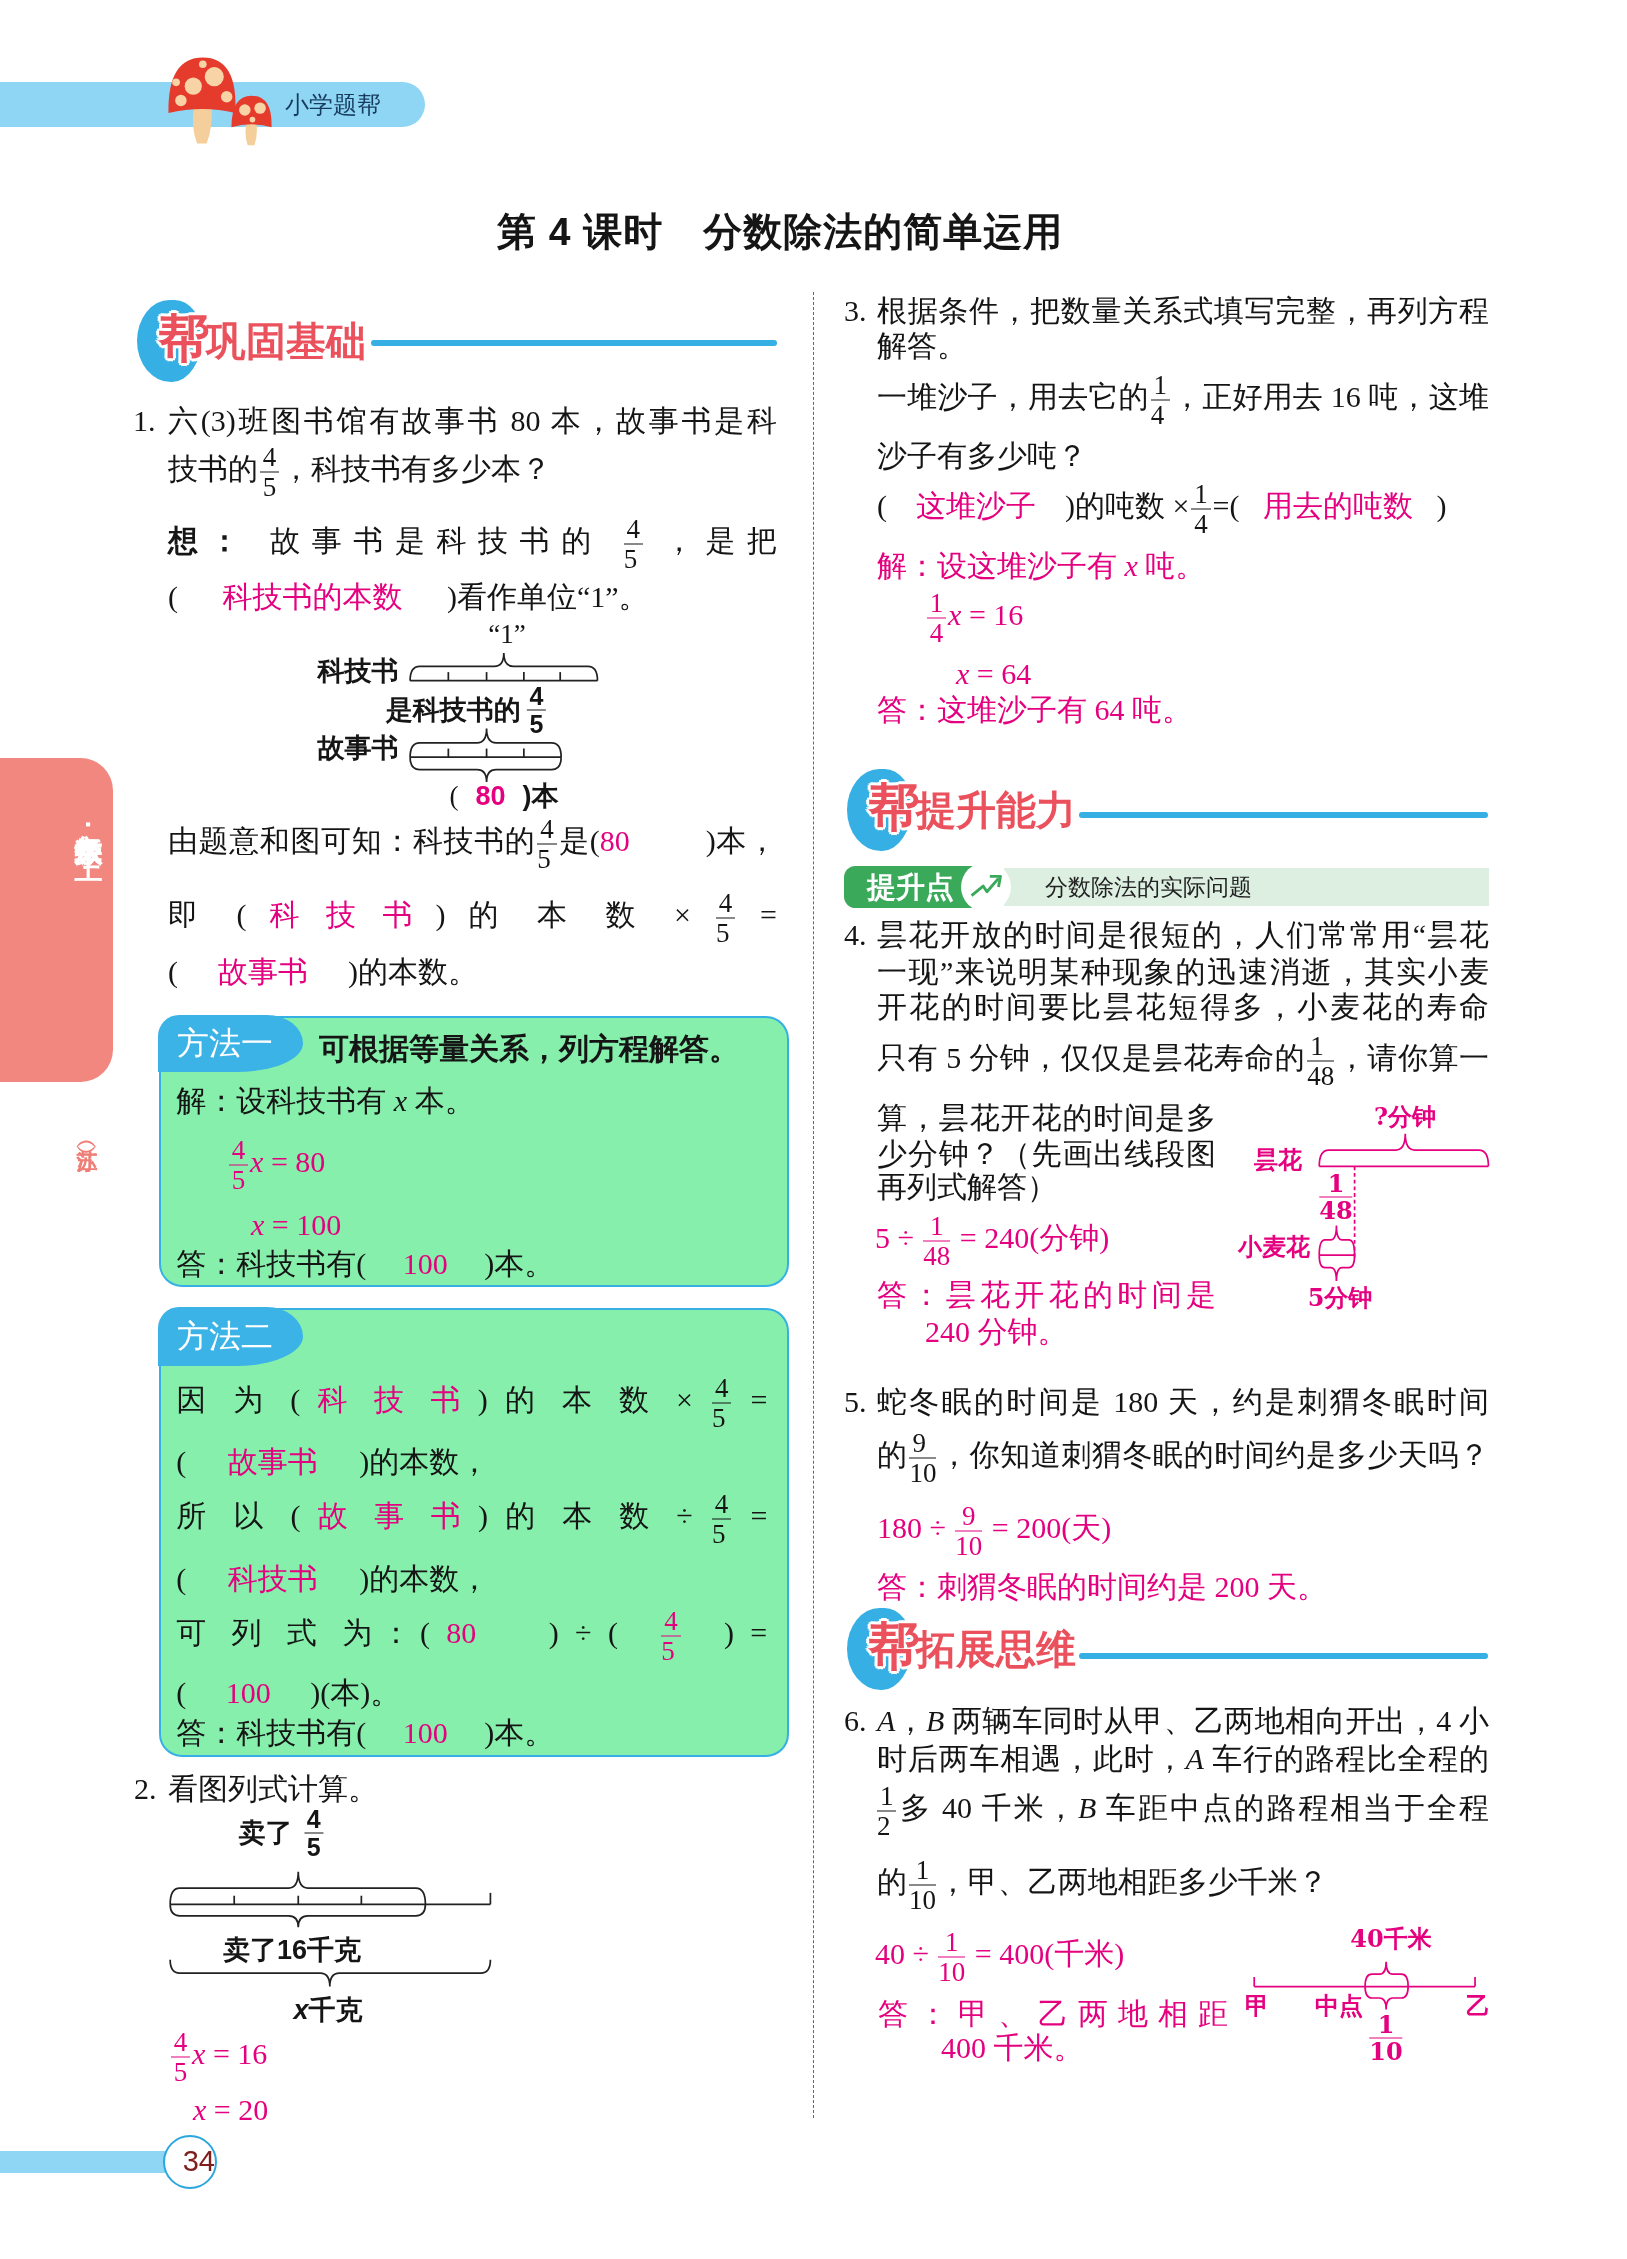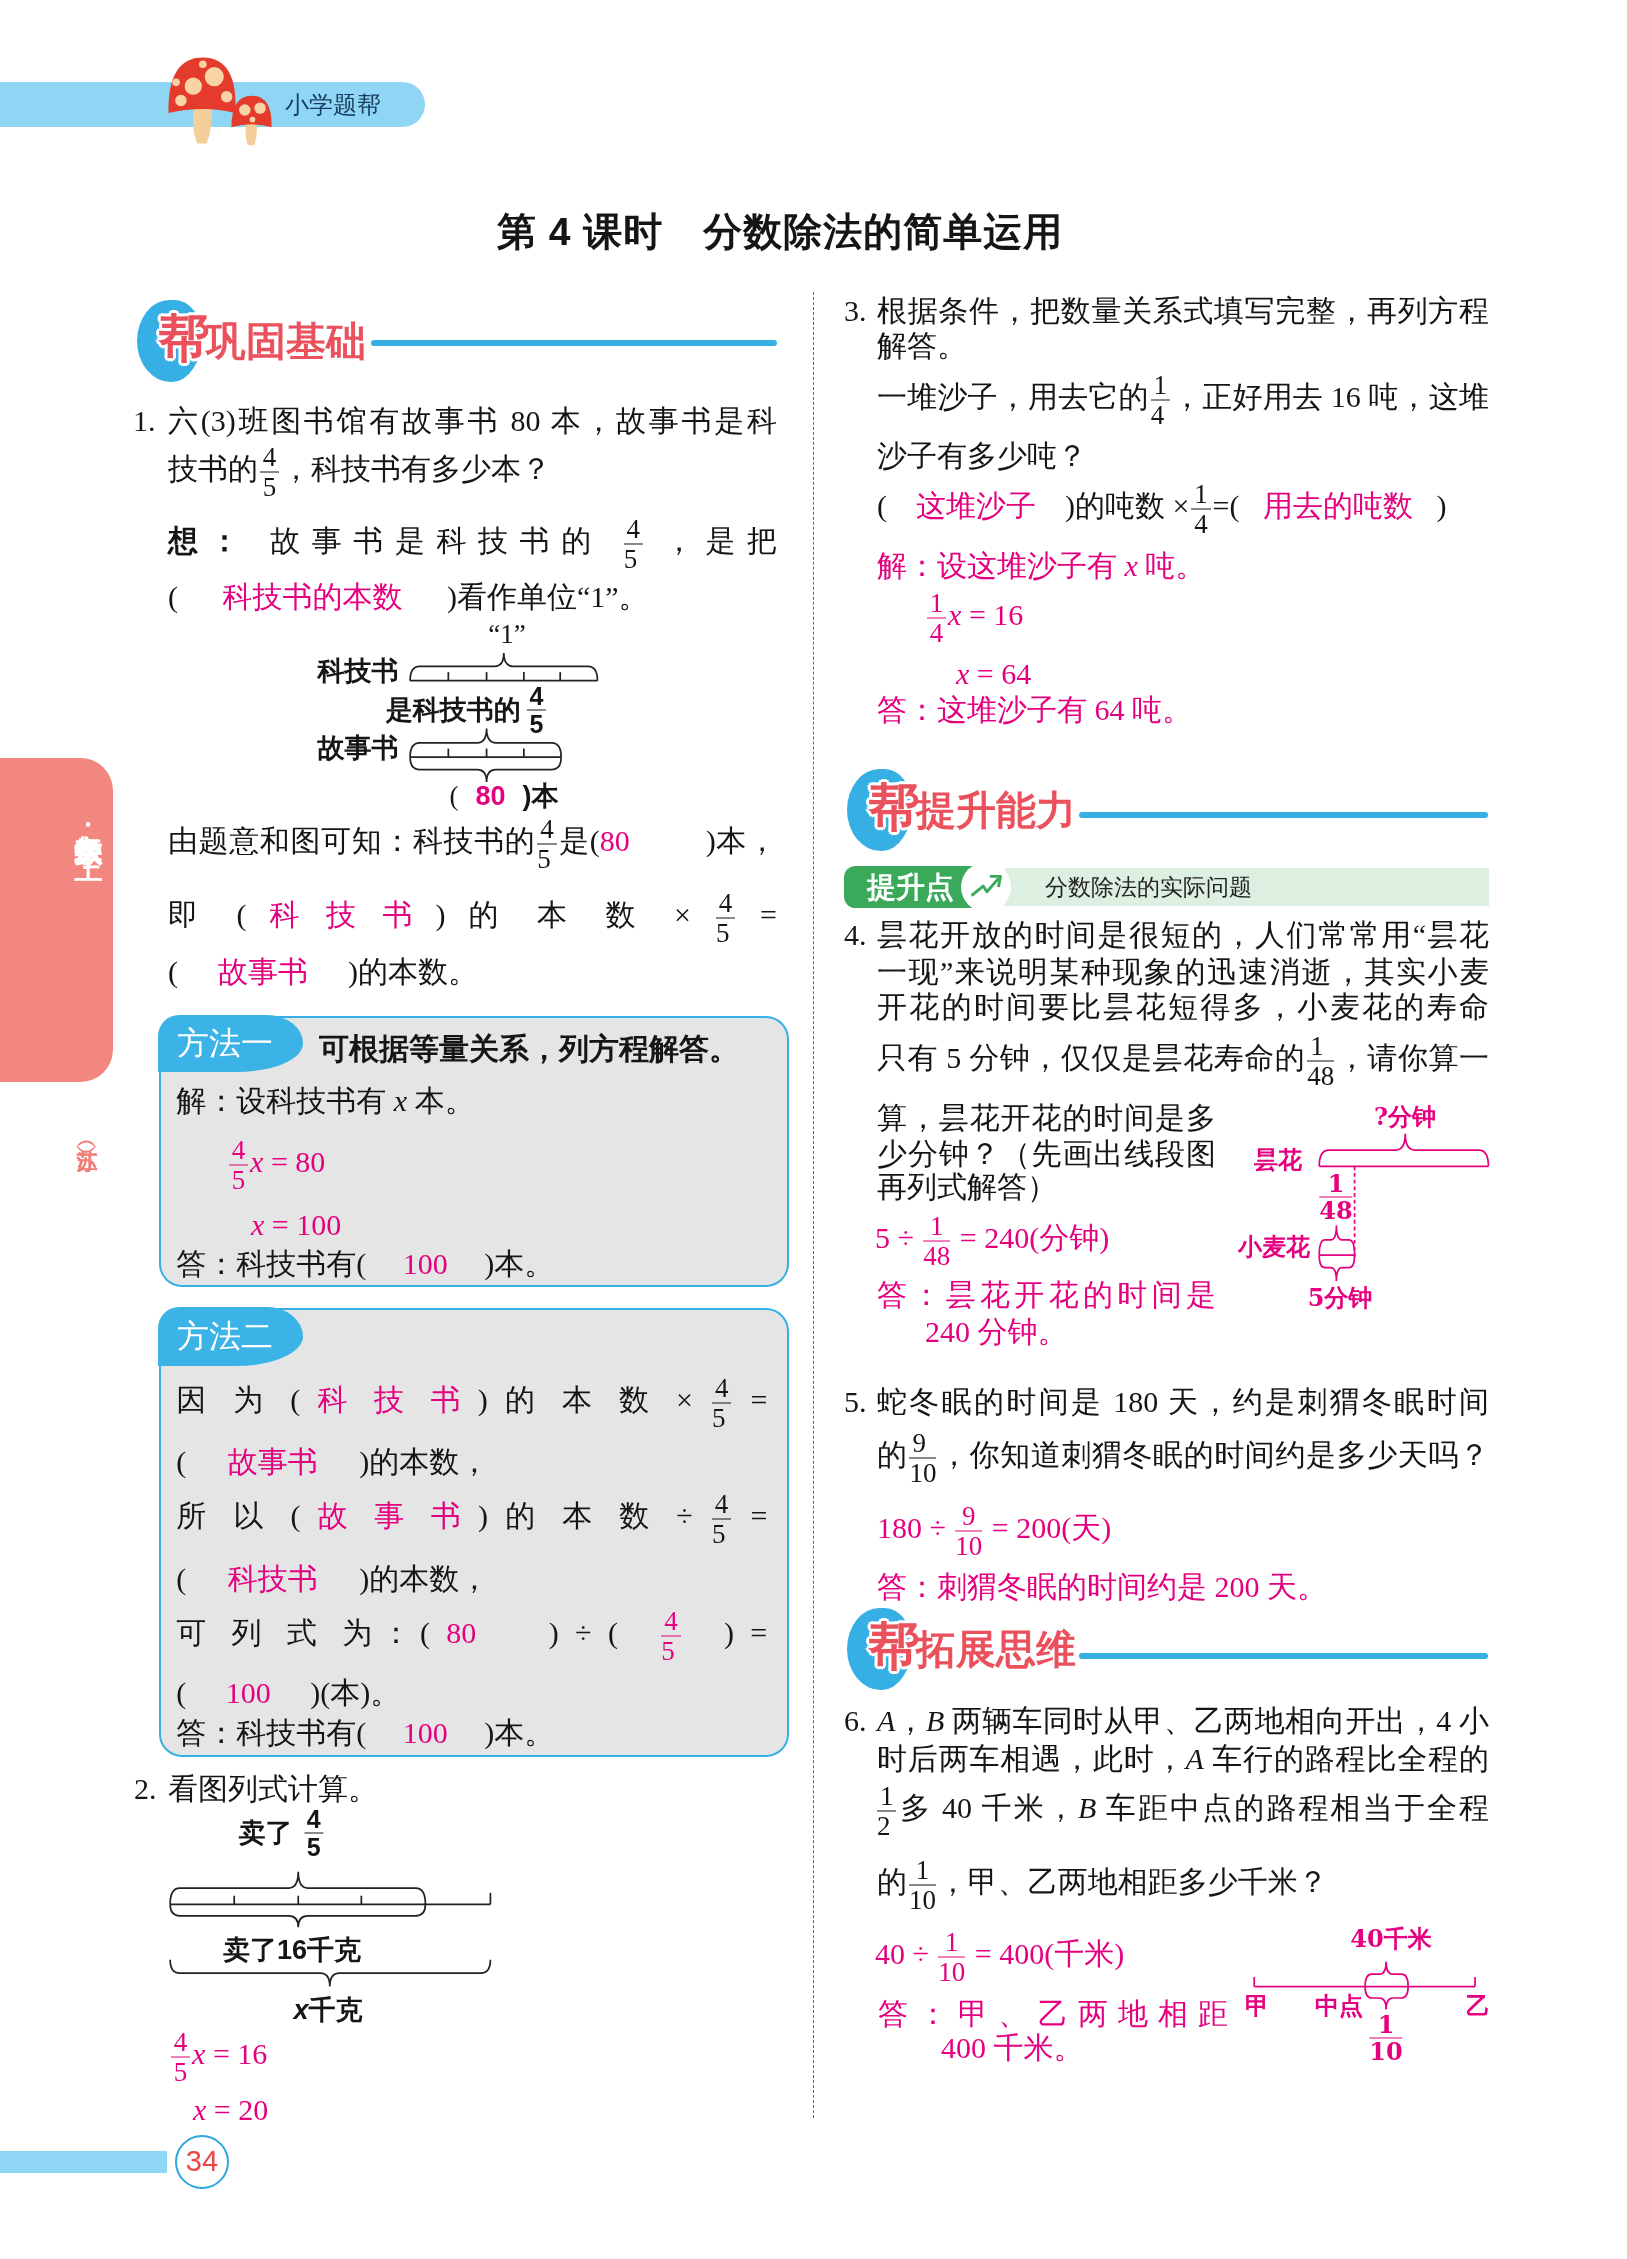--- a/index.html
+++ b/index.html
@@ -37,26 +37,26 @@
 .sec .blob{position:absolute;left:0;top:1.9px;width:65px;height:82px;background:var(--accent-blue,#36b0e4);border-radius:50% 42% 46% 52% / 50% 44% 56% 50%}
 .sec .badge{position:absolute;left:21px;top:13.4px;font-family:"Liberation Sans","DejaVu Sans",sans-serif;font-size:52px;line-height:55px;font-weight:bold;color:var(--section-red,#ea515c);text-shadow:-1.9px -1.9px 0 #fff,1.9px -1.9px 0 #fff,-1.9px 1.9px 0 #fff,1.9px 1.9px 0 #fff,0 2.9px 0 #fff,2.9px 0 0 #fff,-2.9px 0 0 #fff,0 -2.9px 0 #fff}
 .sec .label{position:absolute;left:69px;top:21px;font-family:"Liberation Sans","DejaVu Sans",sans-serif;font-size:40px;line-height:44px;font-weight:bold;color:var(--section-red,#ea515c);white-space:nowrap}
 .rule{position:absolute;height:5.7px;background:var(--accent-blue,#36b0e4);border-radius:2.9px}
 
 .kp-bar{position:absolute;left:1004px;top:868px;width:485px;height:38px;background:var(--green-light,#dcefe1)}
 .kp-badge{position:absolute;left:844px;top:866px;width:136px;height:42px;background:var(--green,#3aa95a);border-radius:11.5px 0 0 11.5px;color:#fff;font-family:"Liberation Sans","DejaVu Sans",sans-serif;font-weight:bold;font-size:29px;line-height:42px;padding-left:23px;white-space:nowrap}
 .kp-icon{position:absolute;left:961px;top:862px;width:50px;height:50px;border-radius:50%;background:#fff}
 .kp-label{position:absolute;left:1045px;top:887px;transform:translateY(-50%);font-size:23px;white-space:nowrap;font-family:"DejaVu Sans",sans-serif;color:#222}
 
-.mbox{position:absolute;left:159px;width:630px;border:2.9px solid var(--accent-blue,#36b0e4);border-radius:23px;background:#e5e5e5}
+.mbox{position:absolute;left:159px;width:630px;border:2.9px solid var(--accent-blue,#36b0e4);border-radius:23px;background:#86efac}
 .mtag{position:absolute;left:-2.9px;top:-2.9px;width:145px;background:#3cb3e6;color:#fff;font-family:"Liberation Sans","DejaVu Sans",sans-serif;font-size:32px;padding-left:19px;white-space:nowrap;border-radius:21px 36px 67px 0 / 21px 50% 50% 0}
 .mtitle{font-family:"Liberation Sans","DejaVu Sans",sans-serif;font-weight:bold}
 
 .pbar{position:absolute;left:0;top:2151px;width:167px;height:22px;background:var(--header-bar,#8fd6f5)}
-.pnum{position:absolute;left:175px;top:2135px;width:54px;height:54px;border:2.4px solid #2ba6de;border-radius:50%;background:#fff;text-align:center;line-height:49px;font-family:"Liberation Sans","DejaVu Sans",sans-serif;font-size:29px;color:#ef4444}
+.pnum{position:absolute;left:163px;top:2135px;width:54px;height:54px;border:2.4px solid #2ba6de;border-radius:50%;background:#fff;text-align:right;line-height:49px;font-family:"Liberation Sans","DejaVu Sans",sans-serif;font-size:29px;color:#7f1d1d}
 </style>
 </head>
 <body>
 
 <div id="page">
 
   <svg id="draw" viewBox="0 0 1703 2364">
     <g fill="none" stroke="#222" stroke-width="1.8">
       <path d="M429,712 Q429,697 439,697 L517,697 Q527,697 527,683 Q527,697 537,697 L615,697 Q625,697 625,712"></path>
       <line x1="429" y1="712" x2="625" y2="712"></line>

